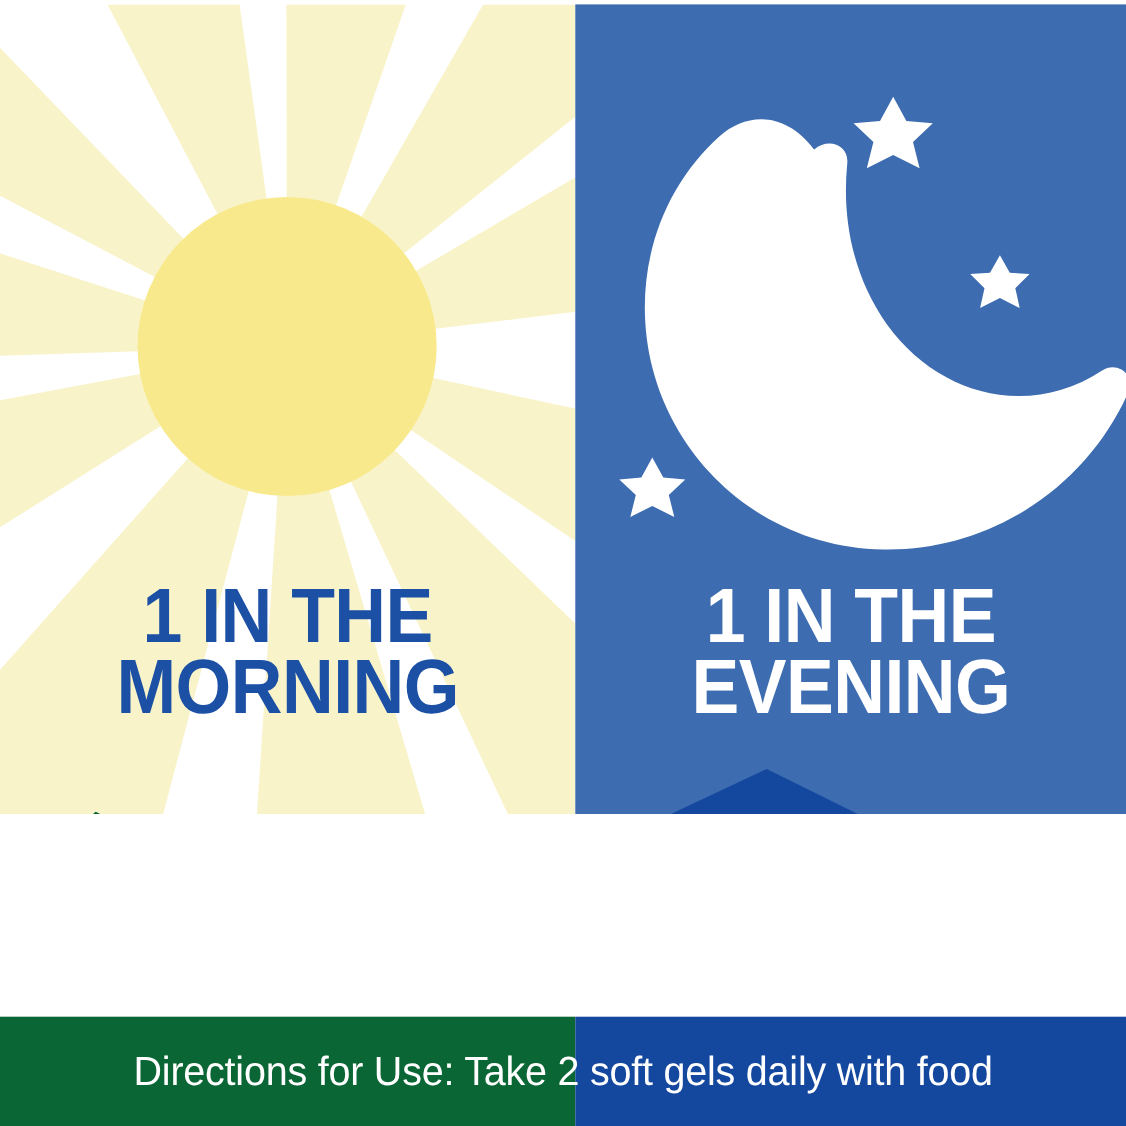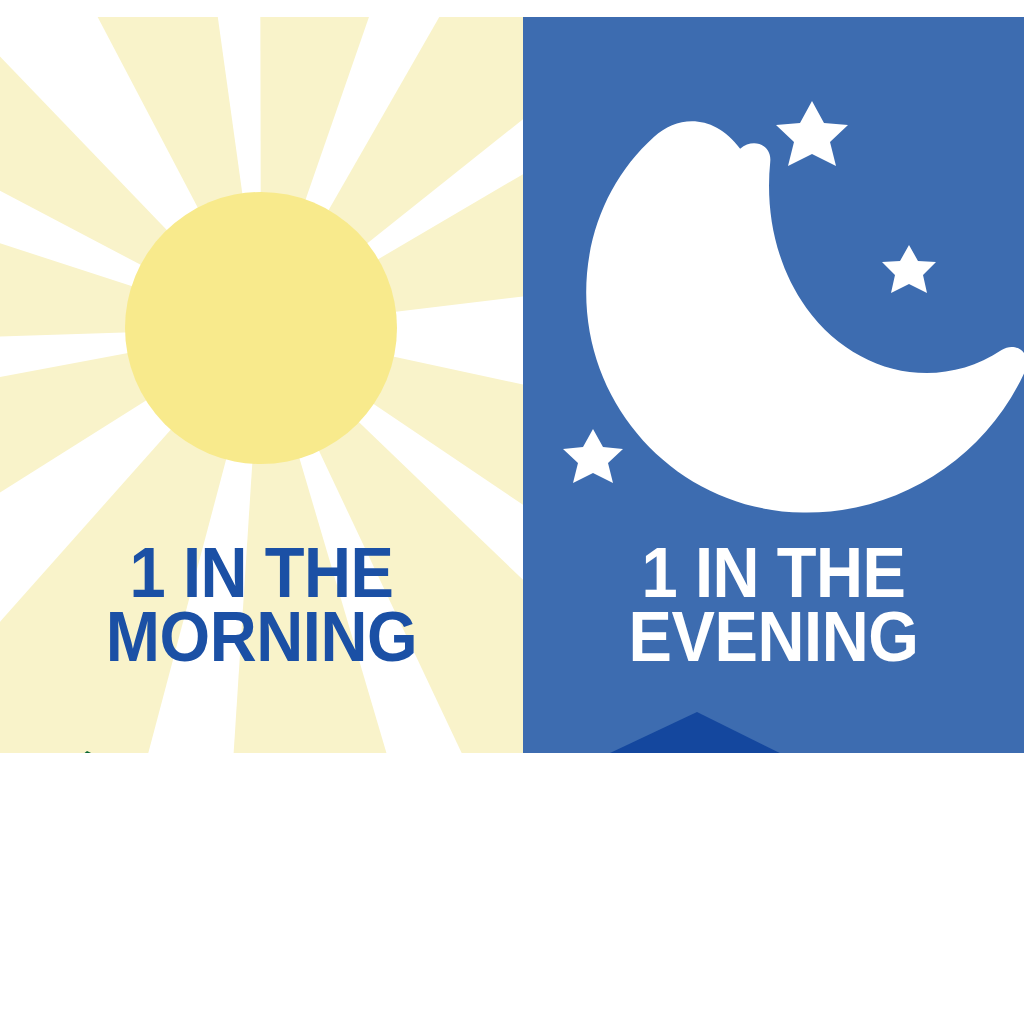--- a/index.html
+++ b/index.html
@@ -6,21 +6,21 @@
   body{font-family:"Liberation Sans","DejaVu Sans",sans-serif;}
 
   #stage{
     position:relative;
     width:1024px;height:1024px;
     overflow:hidden;
     background:#ffffff;
   }
 
   
-  .panel{position:absolute;top:17px;height:736px;}
+  .panel{position:absolute;top:4px;height:736px;}
   #day-panel{left:0;width:523px;background:#ffffff;overflow:hidden;}
   #night-panel{left:523px;width:501px;background:#3d6cb0;overflow:hidden;}
 
   
   #ray-layer{position:absolute;left:0;top:0;width:523px;height:1024px;}
   #ray-layer svg{display:block;}
 
   
   #sun-disc{
     position:absolute;
@@ -136,14 +136,19 @@
     </svg>
 
     <svg id="mountain-blue" viewBox="0 0 501 1024" xmlns="http://www.w3.org/2000/svg">
       <polygon fill="#14479e" points="0,777 174,695 501,857 501,1024 0,1024"></polygon>
     </svg>
 
     <div class="headline" id="evening-headline">1 IN THE
 EVENING</div>
   </div>
 
+  <div id="bottom-band">
+    <div id="band-green"></div>
+    <div id="band-blue"></div>
+    <div id="directions-text">Directions for Use: Take 2 soft gels daily with food</div>
+  </div>
 
 </div>
 
 </body></html>

